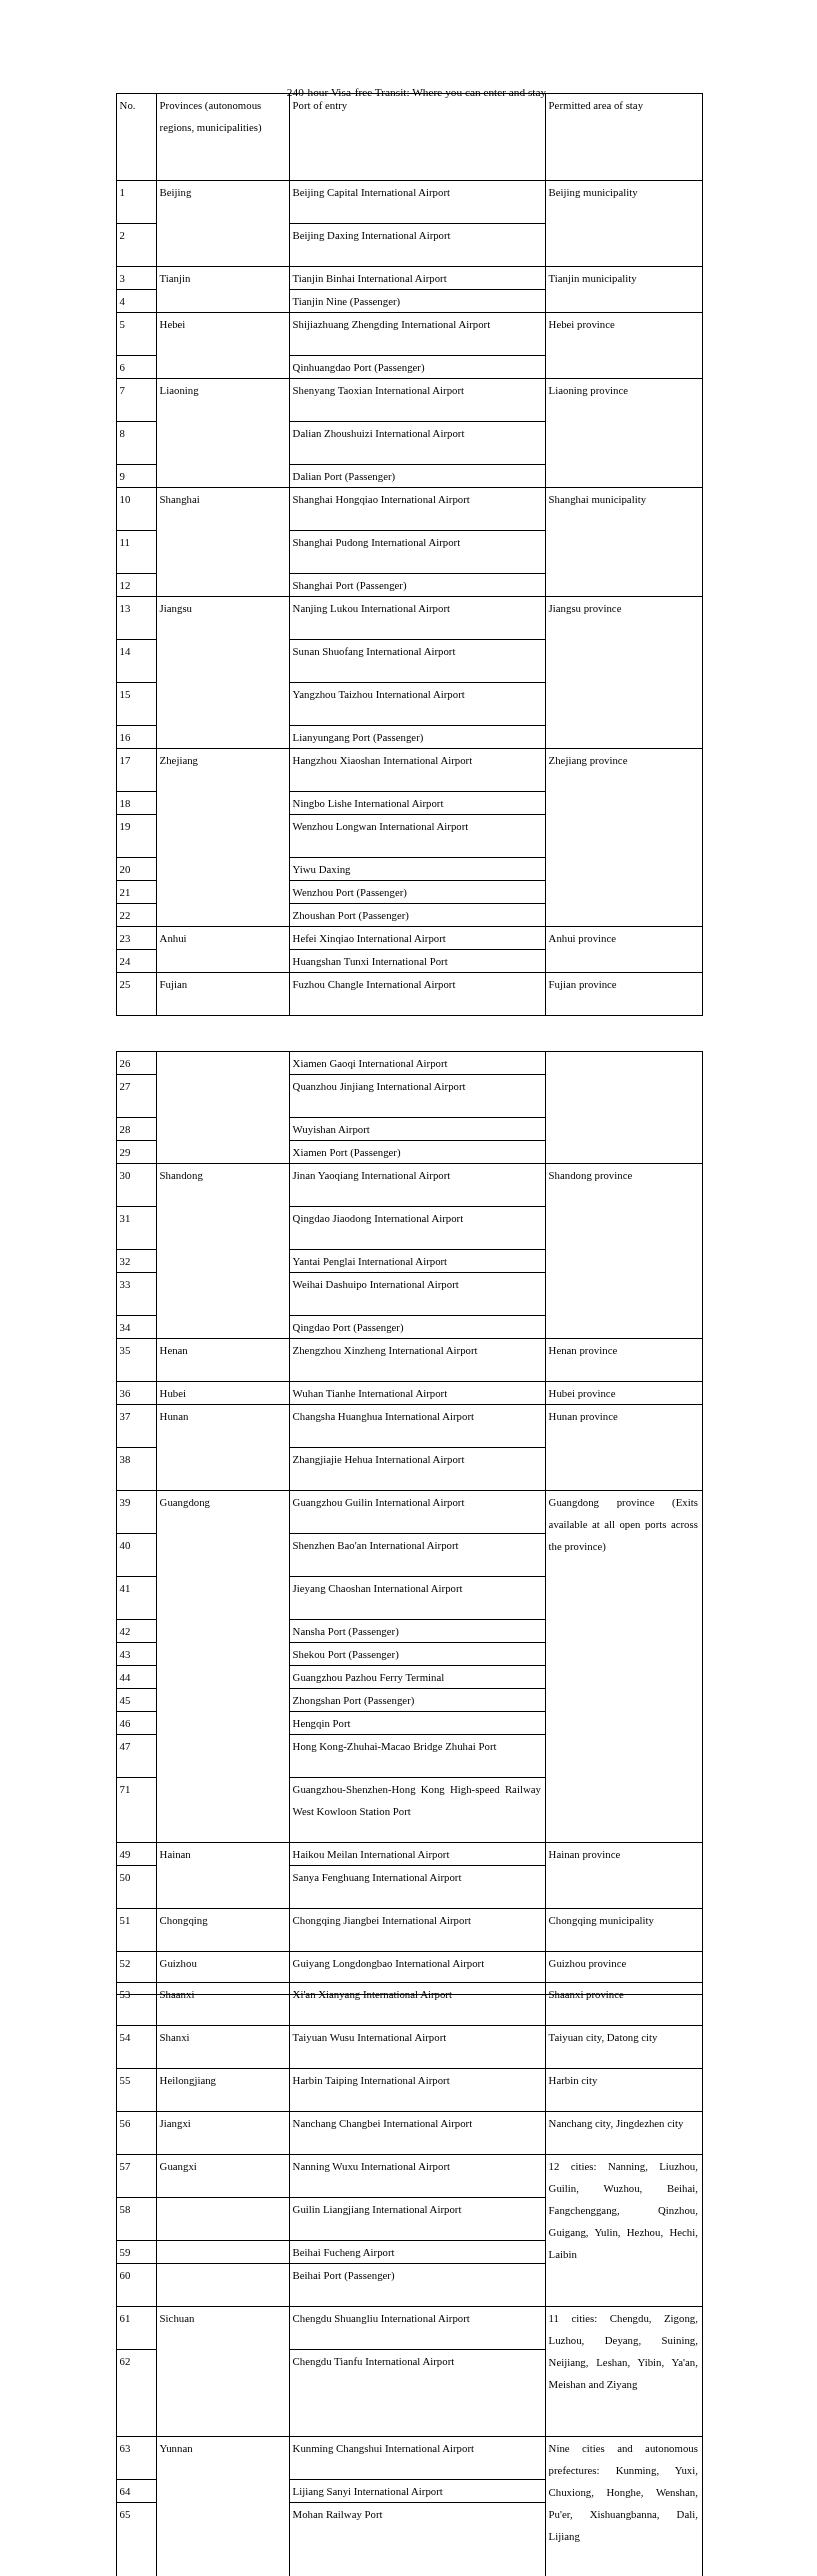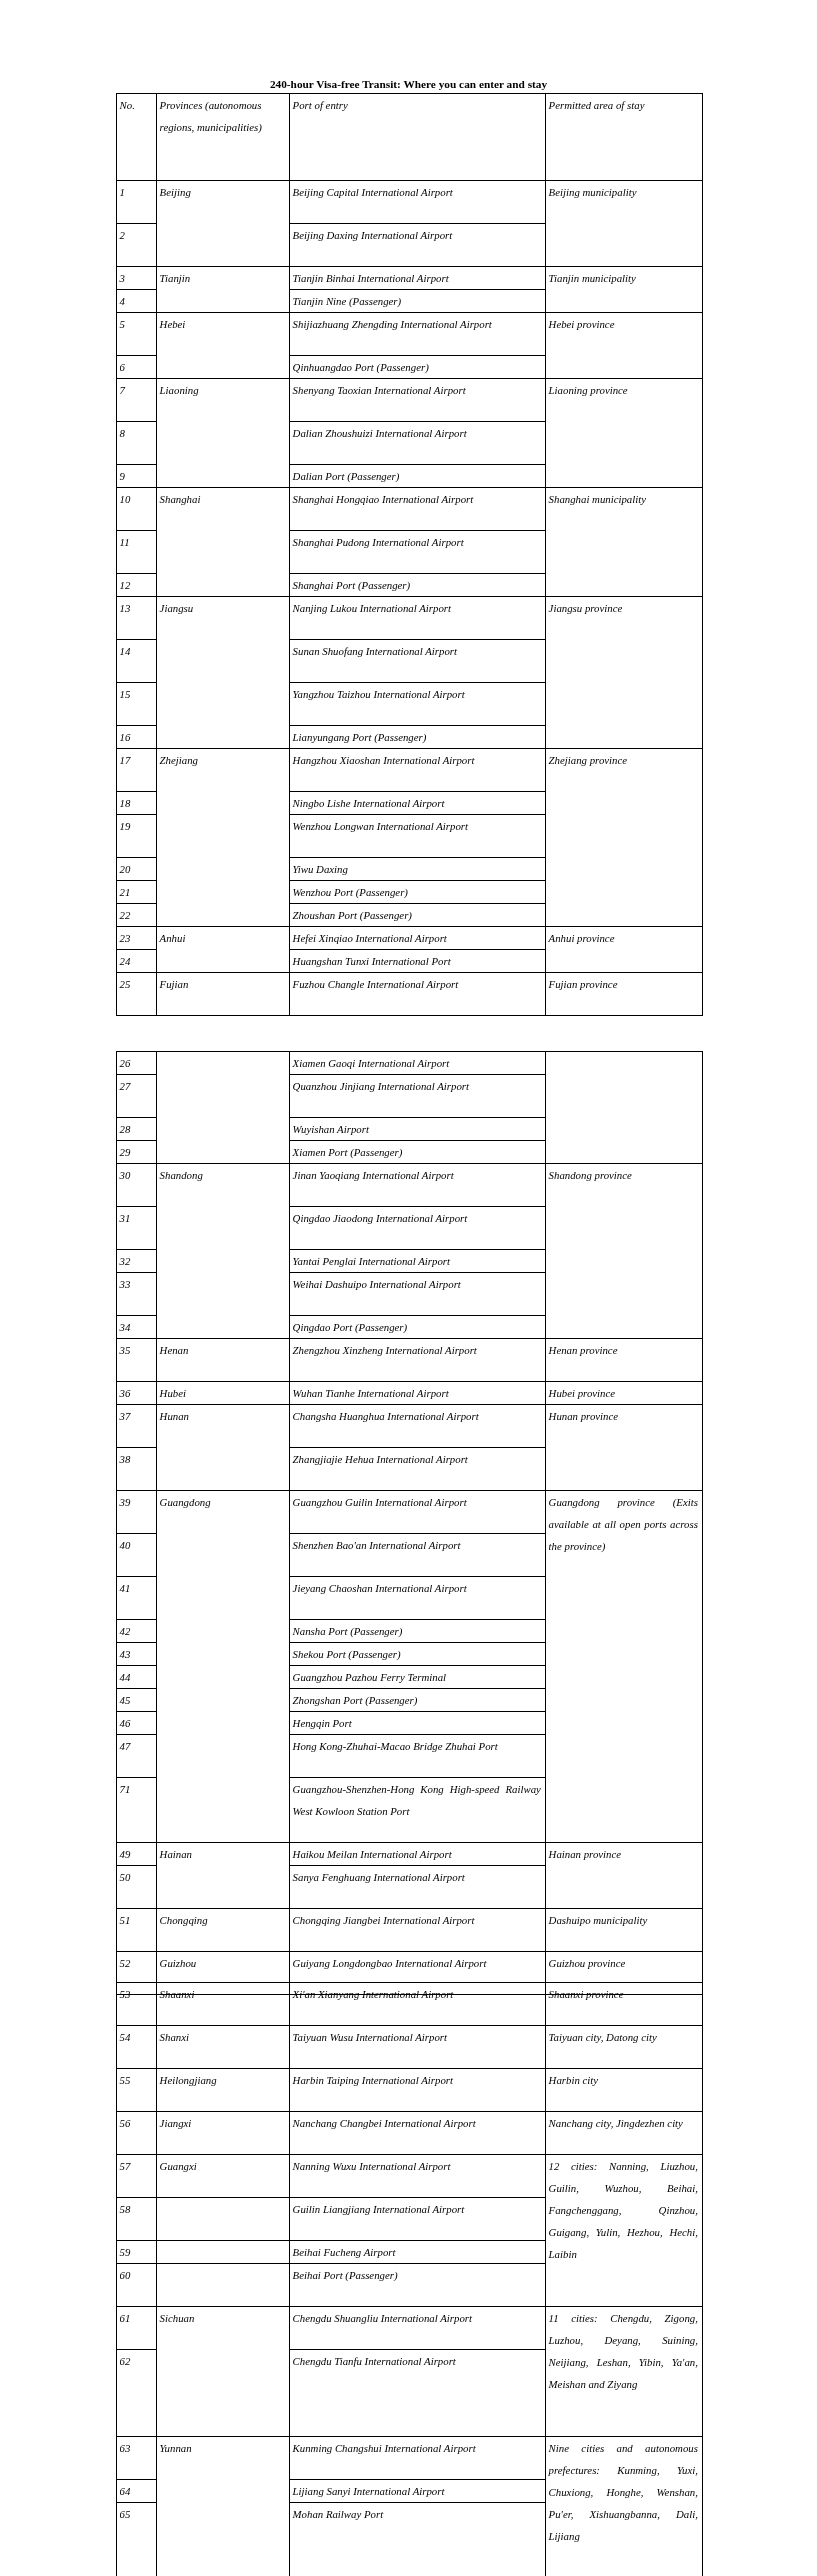--- a/index.html
+++ b/index.html
@@ -10,34 +10,33 @@
     font-family: "Liberation Serif", "DejaVu Serif", serif;
     color: #000000;
     overflow: hidden;
   }
   .title {
     position: absolute;
     left: 116px;
     width: 585px;
     top: 76px;
     text-align: center;
-    font-weight: bold;
+    font-weight: normal;
     font-size: 11.3px;
     line-height: 16.5px;
-    margin: 0;
+    margin: 8px;
   }
   table.visa {
     position: absolute;
     left: 116px;
     width: 586px;
     border-collapse: collapse;
     table-layout: fixed;
     font-size: 10.8px;
     line-height: 22px;
-    font-style: italic;
   }
   #t1 { top: 93px; }
   #t2 { top: 1027px; margin-top: 24px; }
   #t3 { top: 1982px; }
   table.visa col.c-no { width: 40px; }
   table.visa col.c-prov { width: 133px; }
   table.visa col.c-port { width: 256px; }
   table.visa col.c-area { width: 157px; }
   table.visa td, table.visa th {
     border: 0.8px solid #000000;
@@ -333,21 +332,21 @@
   </tr>
   <tr class="l2">
     <td>50</td>
     <td class="port">Sanya Fenghuang International Airport</td>
   </tr>
 
   <tr class="l2">
     <td>51</td>
     <td>Chongqing</td>
     <td class="port">Chongqing Jiangbei International Airport</td>
-    <td class="area">Dashuipo municipality</td>
+    <td class="area">Chongqing municipality</td>
   </tr>
 
   <tr class="l2">
     <td>52</td>
     <td>Guizhou</td>
     <td class="port">Guiyang Longdongbao International Airport</td>
     <td class="area">Guizhou province</td>
   </tr>
 </tbody>
   </table>

